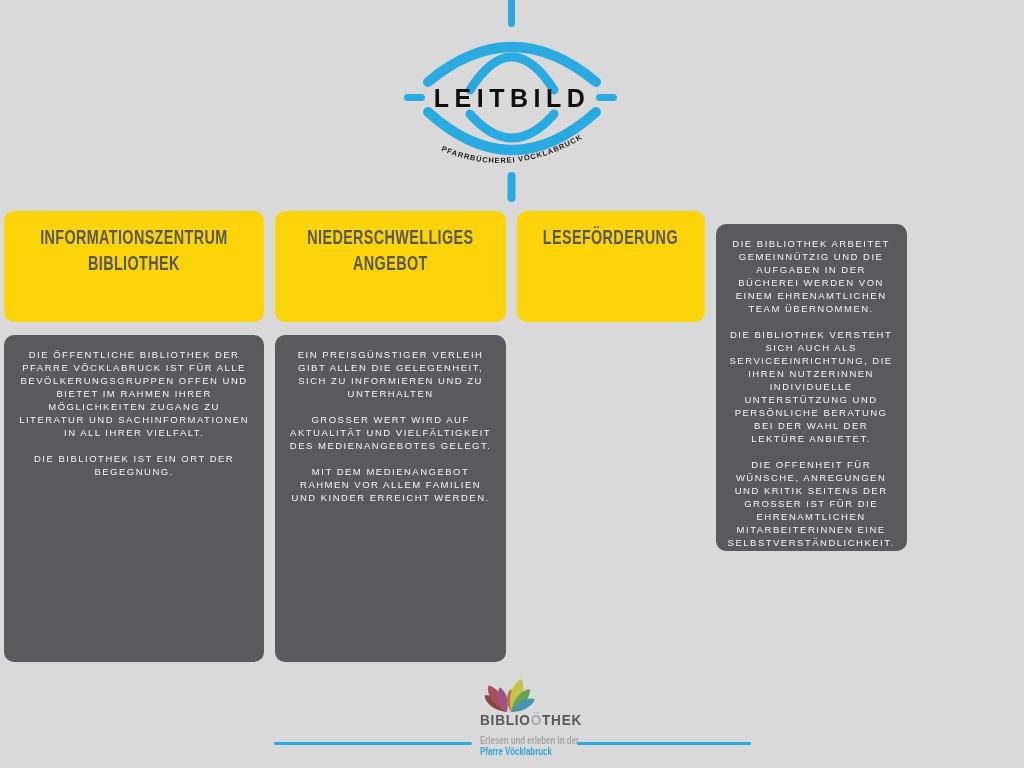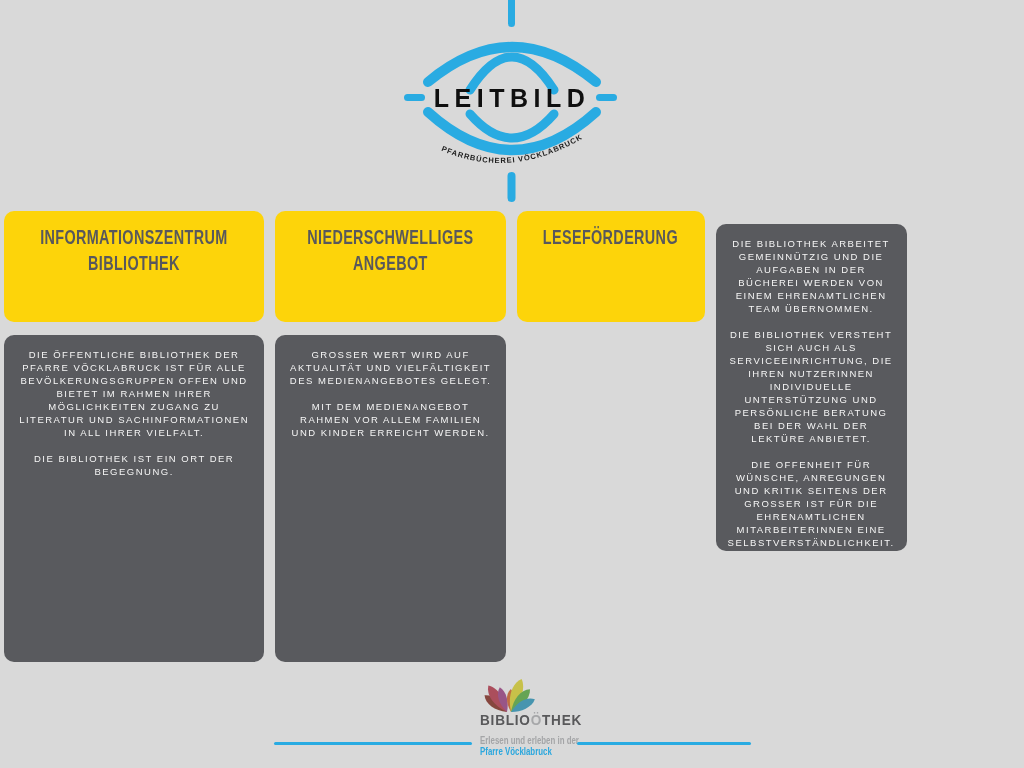--- a/index.html
+++ b/index.html
@@ -90,20 +90,21 @@
         <p>DIE ÖFFENTLICHE BIBLIOTHEK DER PFARRE VÖCKLABRUCK IST FÜR ALLE BEVÖLKERUNGSGRUPPEN OFFEN UND BIETET IM RAHMEN IHRER MÖGLICHKEITEN ZUGANG ZU LITERATUR UND SACHINFORMATIONEN IN ALL IHRER VIELFALT.</p>
         <p>DIE BIBLIOTHEK IST EIN ORT DER BEGEGNUNG.</p>
       </div>
     </div>
 
     <div class="col">
       <div class="head-card">
         <span class="head-inner">NIEDERSCHWELLIGES ANGEBOT</span>
       </div>
       <div class="body-card">
+        <p>EIN PREISGÜNSTIGER VERLEIH GIBT ALLEN DIE GELEGENHEIT, SICH ZU INFORMIEREN UND ZU UNTERHALTEN</p>
         <p>GROSSER WERT WIRD AUF AKTUALITÄT UND VIELFÄLTIGKEIT DES MEDIENANGEBOTES GELEGT.</p>
         <p>MIT DEM MEDIENANGEBOT RAHMEN VOR ALLEM FAMILIEN UND KINDER ERREICHT WERDEN.</p>
       </div>
     </div>
 
     <div class="col">
       <div class="head-card">
         <span class="head-inner">LESEFÖRDERUNG</span>
       </div>
     </div>

